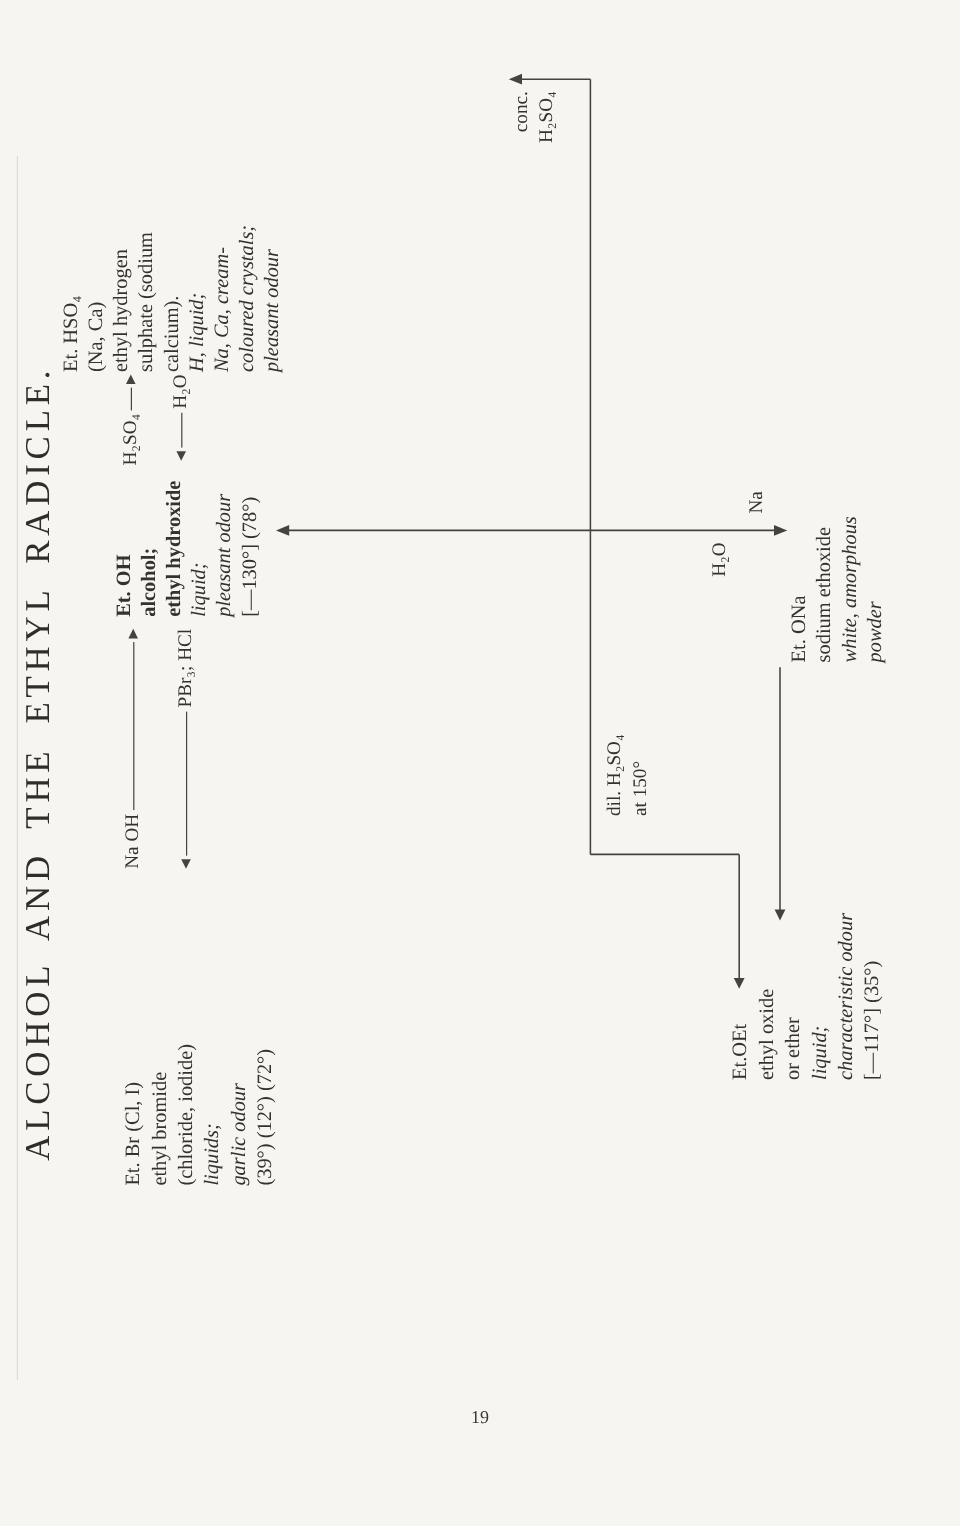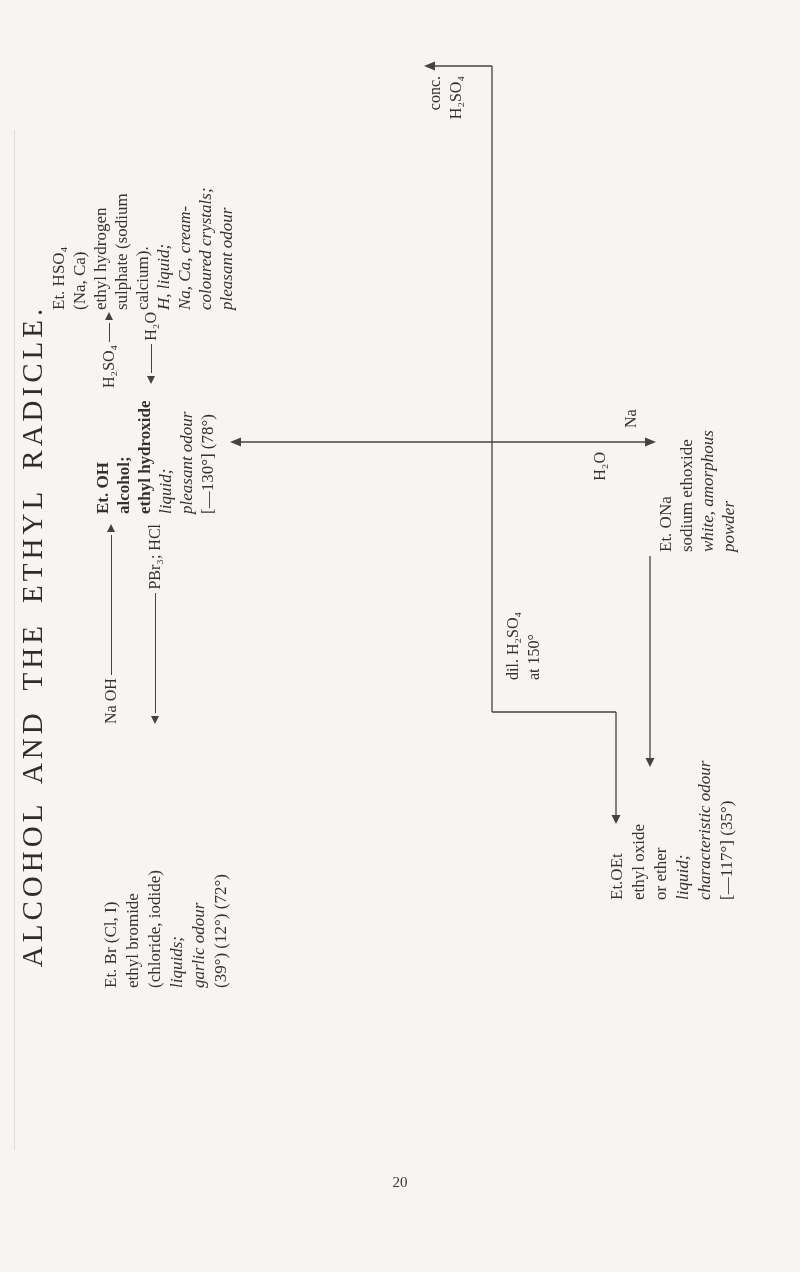--- a/index.html
+++ b/index.html
@@ -152,14 +152,14 @@
       <div class="ln">Et.OEt</div>
       <div class="ln">ethyl oxide</div>
       <div class="ln">or ether</div>
       <div class="ln it">liquid;</div>
       <div class="ln it">characteristic odour</div>
       <div class="ln">[—117°] (35°)</div>
     </div>
 
   </div>
 
-  <div class="pageno">20</div>
+  <div class="pageno">19</div>
 </div>
 
 </body></html>

